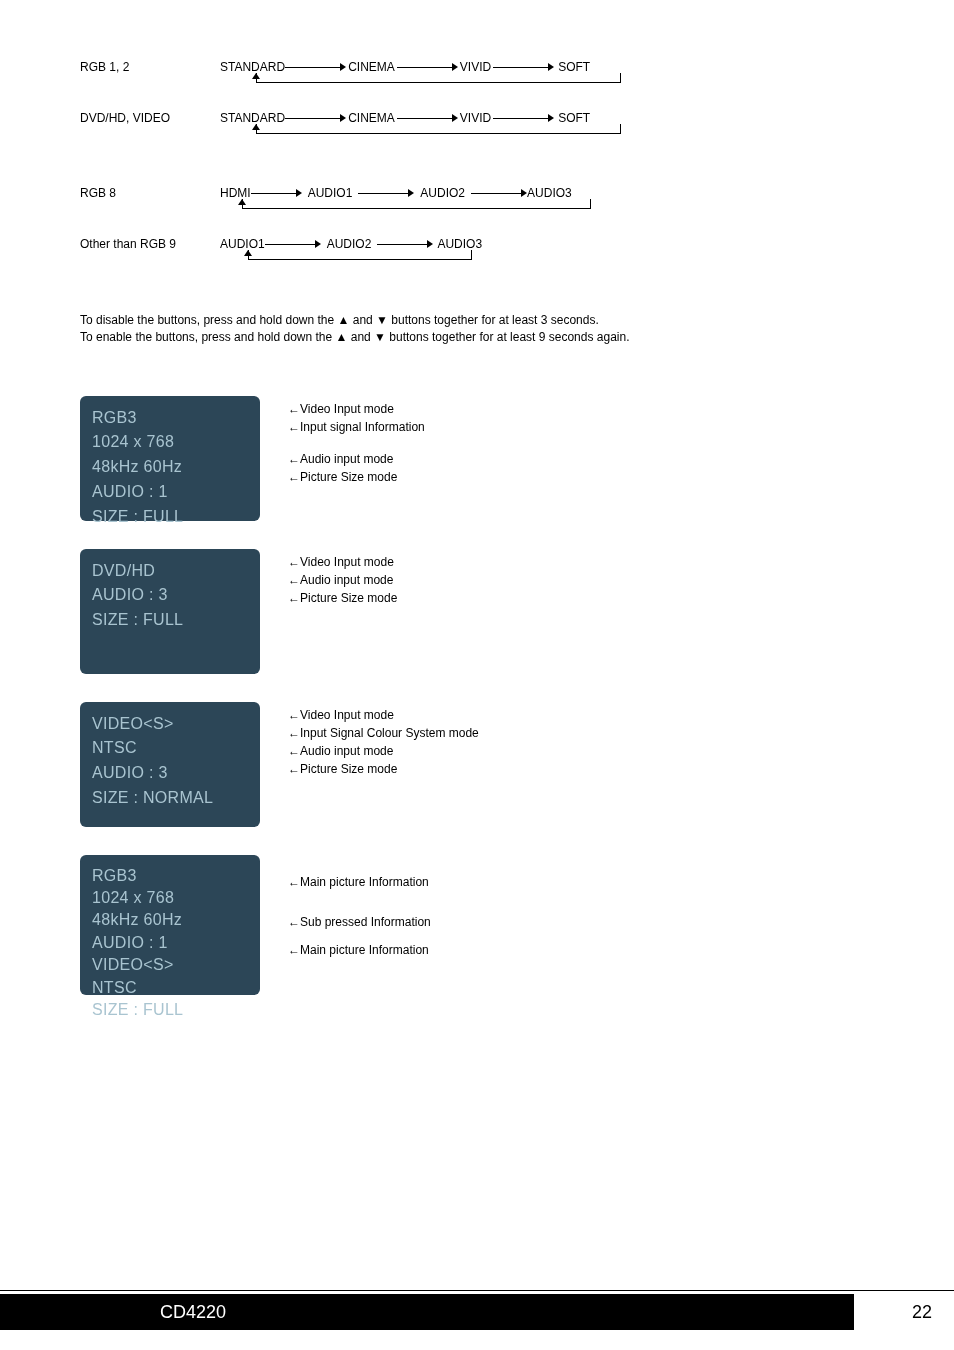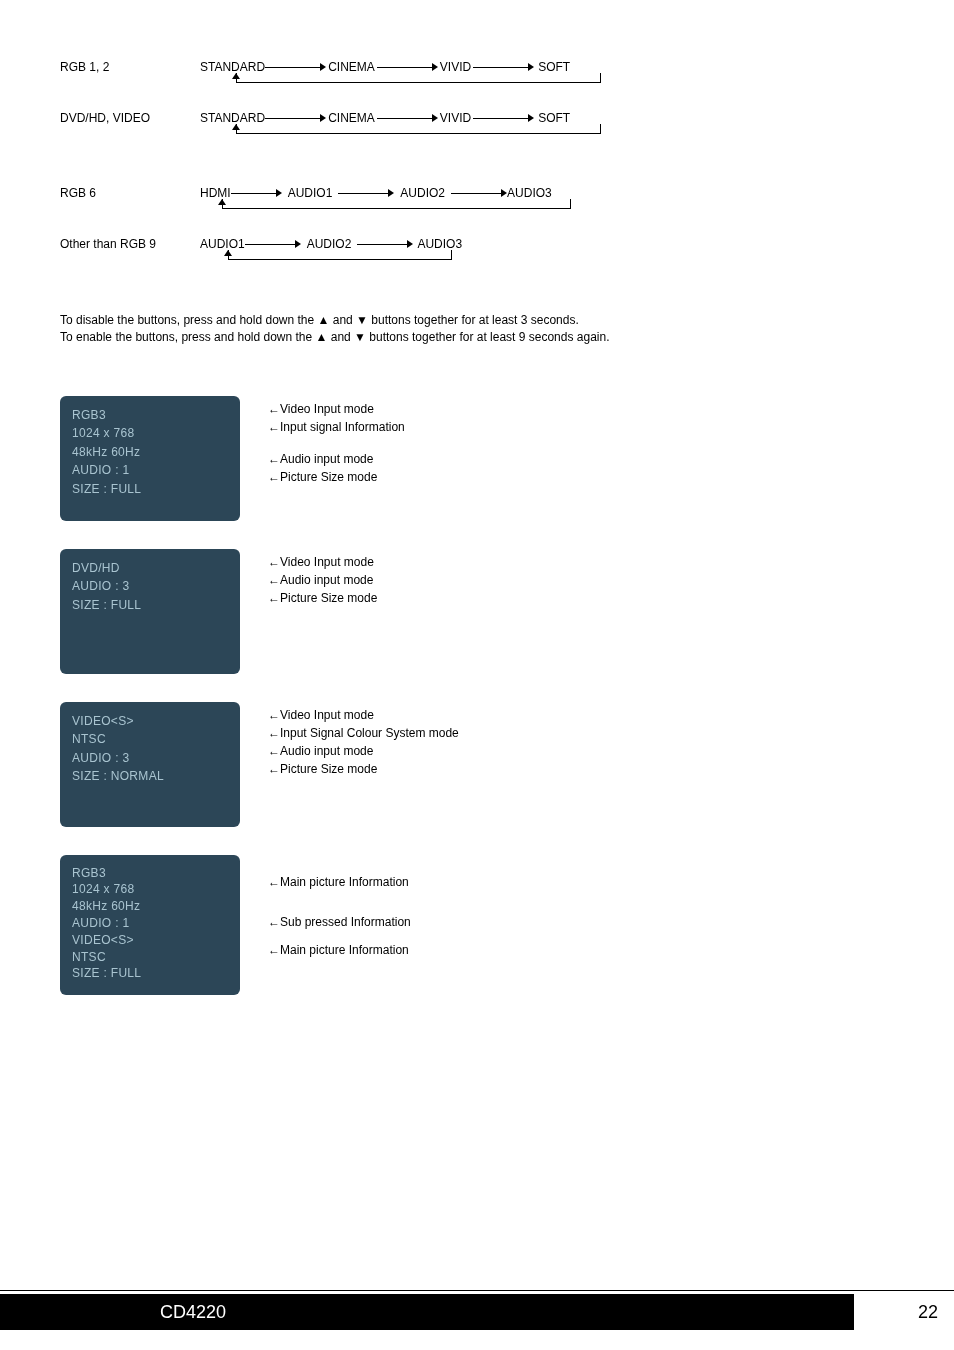--- a/index.html
+++ b/index.html
@@ -6,21 +6,21 @@
   body {
     margin: 0;
     padding: 0;
     font-family: Arial, Helvetica, sans-serif;
     font-size: 12px;
     color: #000;
     background: #fff;
     width: 954px;
   }
   .page {
-    padding: 60px 80px 20px 60px;
+    padding: 60px 80px 20px 80px;
     min-height: 1290px;
     position: relative;
   }
   .row {
     display: flex;
     align-items: flex-start;
     margin-bottom: 28px;
   }
   .label-col {
     width: 140px;
@@ -45,21 +45,21 @@
   .osd-block {
     display: flex;
     align-items: flex-start;
     margin-bottom: 28px;
   }
   .osd {
     width: 180px;
     height: 125px;
     background: #2c4657;
     color: #a9c4d0;
-    font-size: 12px;
+    font-size: 16px;
     padding: 10px 12px;
     line-height: 1.55;
     border-radius: 6px;
     margin-right: 28px;
     font-family: Arial, Helvetica, sans-serif;
     letter-spacing: .3px;
   }
   .ann {
     line-height: 1.5;
   }
@@ -137,21 +137,21 @@
         <span style="border-left:1px solid #000;height:10px;margin-left:-4px"></span>
         <span style="border-bottom:1px solid #000;height:10px;width:363px"></span>
         <span style="border-right:1px solid #000;height:10px;"></span>
       </div>
     </div>
   </div>
 
   <div style="height:24px"></div>
 
   <div class="row">
-    <div class="label-col">RGB 6</div>
+    <div class="label-col">RGB 8</div>
     <div>
       <div style="display:flex;align-items:center;">
         <span>HDMI</span>
         <span class="dash" style="width:45px;"></span>
           <span class="tri-right"></span>
         <span style="margin:0 6px">AUDIO1</span>
         <span class="dash" style="width:50px;"></span>
           <span class="tri-right"></span>
         <span style="margin:0 6px">AUDIO2</span>
         <span class="dash" style="width:50px;"></span>
@@ -268,15 +268,15 @@
   </div>
 
 </div>
 
 <div>
   <div class="footer-line"></div>
   <div class="footer-row">
     <div class="footer-bar">
       <span>CD4220</span>
     </div>
-    <div style="width:100px;text-align:right;font-size:18px;padding-right:16px;">22</div>
+    <div style="width:100px;text-align:right;font-size:18px;padding-right:22px;">22</div>
   </div>
 </div>
 
 </body></html>

